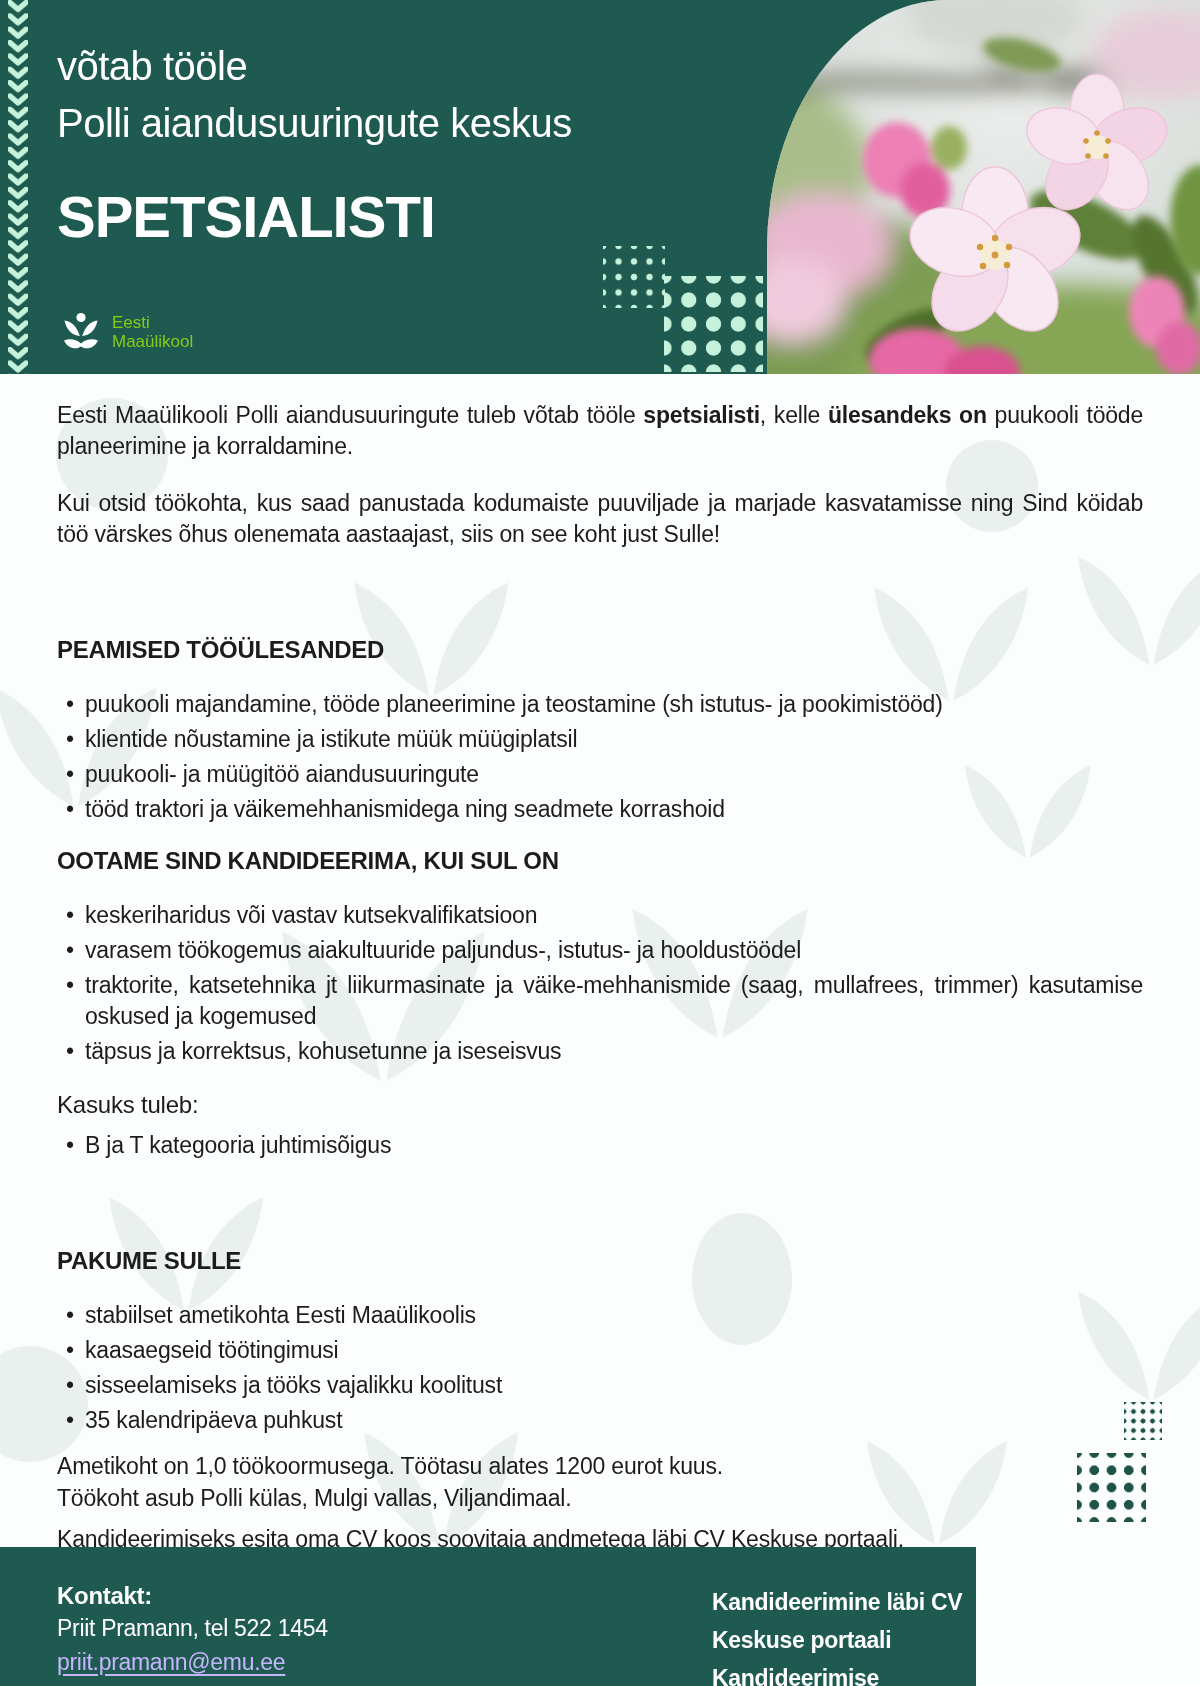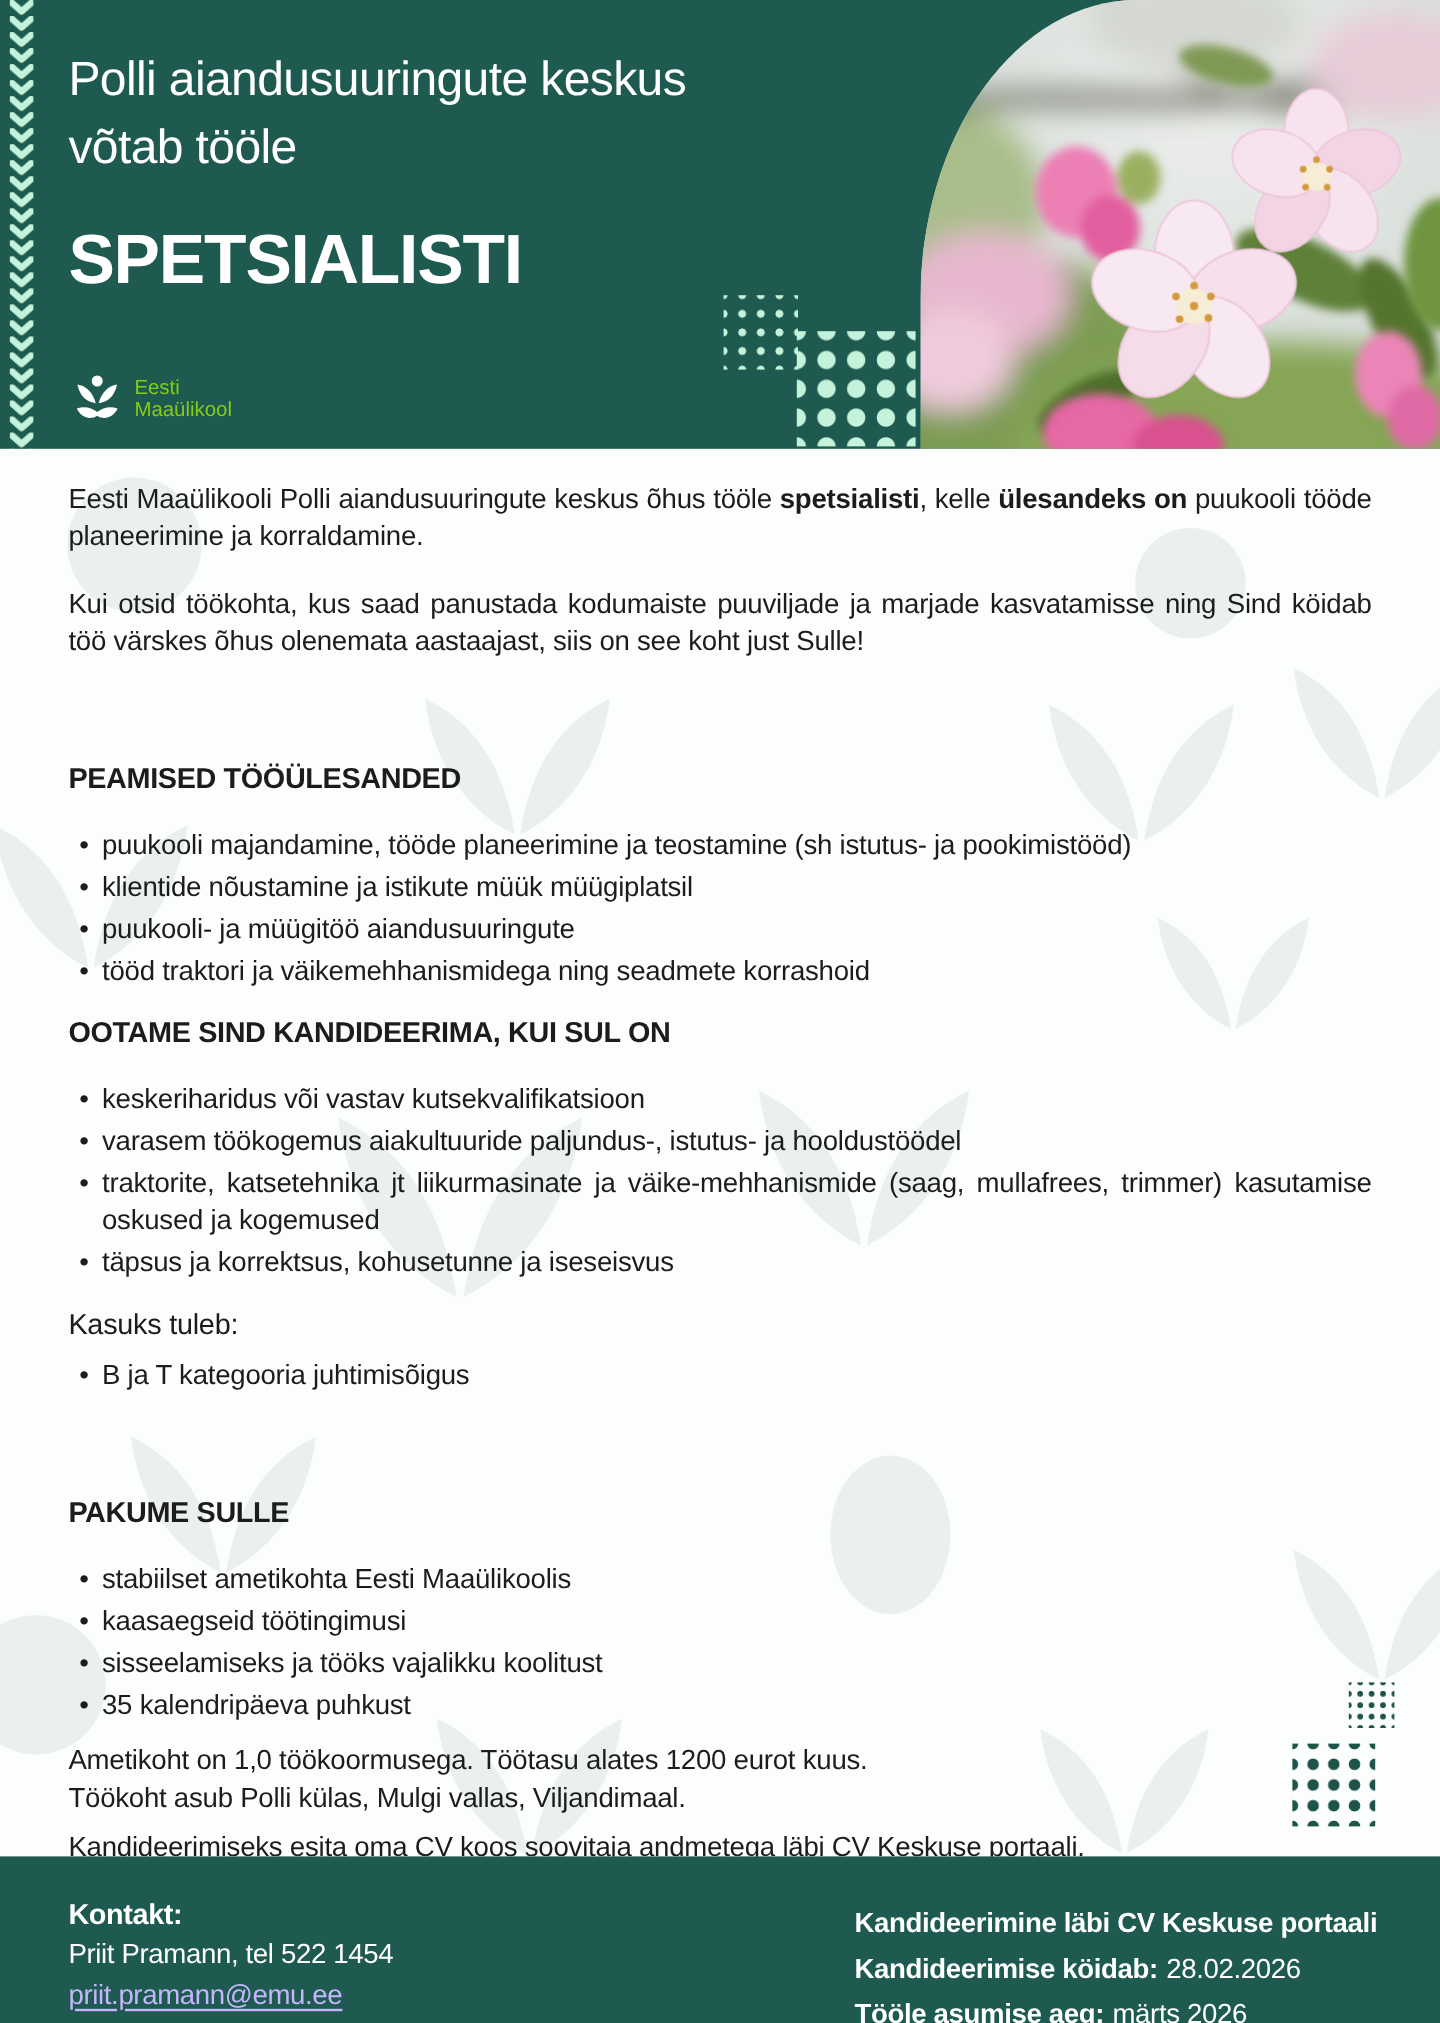--- a/index.html
+++ b/index.html
@@ -93,21 +93,21 @@
     background-size:9.5px 9.5px;background-position:center;
   }
   .dots-body-large{
     left:1077px;top:1079px;width:69px;height:69px;
     background-image:radial-gradient(circle,var(--dots-dark) 0 4.5px,transparent 5.1px);
     background-size:17.25px 17.25px;background-position:center;
   }
   
   footer{
     position:relative;
-    width:1200px;height:139px;
+    width:976px;height:139px;
     background:var(--green);
     color:#fff;
   }
   .contact{position:absolute;left:57px;top:34px;letter-spacing:-0.3px;}
   .contact-label{font-weight:700;font-size:24px;line-height:30px;}
   .contact-person{font-size:23px;line-height:34px;font-weight:400;}
   .contact-email{
     display:inline-block;font-size:23px;line-height:34px;color:#c4b5fd;
     text-decoration:underline;text-underline-offset:4px;cursor:pointer;
   }
@@ -127,22 +127,22 @@
         <defs>
           <pattern id="chev" width="20" height="13.35" patternUnits="userSpaceOnUse">
             <path d="M2 2.5 L10 9.5 L18 2.5" fill="none" stroke="#c5f2da" stroke-width="5.4" stroke-linecap="round" stroke-linejoin="round"></path>
           </pattern>
         </defs>
         <rect width="20" height="374" fill="url(#chev)"></rect>
       </svg>
     </div>
 
     <div class="hero-text">
+      <div class="intro-line">võtab tööle</div>
       <div class="intro-line">Polli aiandusuuringute keskus</div>
-      <div class="intro-line">võtab tööle</div>
       <div class="big-title">SPETSIALISTI</div>
     </div>
 
     <div class="logo">
       <svg viewBox="0 0 40 40">
         <g fill="#ffffff">
           <circle cx="20" cy="5.5" r="4.6"></circle>
           <path d="M18.8,24 C16,14.5 10.5,9.5 3.5,8.5 C5.5,18.5 11.5,23.2 18.8,24 Z"></path>
           <path d="M21.2,24 C24,14.5 29.5,9.5 36.5,8.5 C34.5,18.5 28.5,23.2 21.2,24 Z"></path>
           <path d="M3,28.5 C9,26.3 15,27.3 20,31.4 C25,27.3 31,26.3 37,28.5 C33.5,36.2 25.5,38.2 20,34.4 C14.5,38.2 6.5,36.2 3,28.5 Z"></path>
@@ -258,21 +258,21 @@
         <use href="#vleaf" transform="translate(945,380) scale(0.9)"></use>
         <use href="#vleaf" transform="translate(85,810) scale(1.1)"></use>
         <use href="#vleaf" transform="translate(1055,905) scale(1.05)"></use>
         <use href="#vleaf" transform="translate(340,1045) scale(1.1)"></use>
         <use href="#vleaf" transform="translate(845,1055) scale(1.0)"></use>
       </g>
     </svg>
 
     <div class="content">
 
-      <p class="para"><span>Eesti Maaülikooli Polli aiandusuuringute keskus õhus tööle </span><b>spetsialisti</b><span>, kelle </span><b>ülesandeks on</b><span> puukooli tööde planeerimine ja korraldamine.</span></p>
+      <p class="para"><span>Eesti Maaülikooli Polli aiandusuuringute tuleb võtab tööle </span><b>spetsialisti</b><span>, kelle </span><b>ülesandeks on</b><span> puukooli tööde planeerimine ja korraldamine.</span></p>
 
       <p class="para">Kui otsid töökohta, kus saad panustada kodumaiste puuviljade ja marjade kasvatamisse ning Sind köidab töö värskes õhus olenemata aastaajast, siis on see koht just Sulle!</p>
 
       <h3 class="sec">PEAMISED TÖÖÜLESANDED</h3>
       <ul class="bullets">
         <li>puukooli majandamine, tööde planeerimine ja teostamine (sh istutus- ja pookimistööd)</li>
         <li>klientide nõustamine ja istikute müük müügiplatsil</li>
         <li>puukooli- ja müügitöö aiandusuuringute</li>
         <li>tööd traktori ja väikemehhanismidega ning seadmete korrashoid</li>
       </ul>

